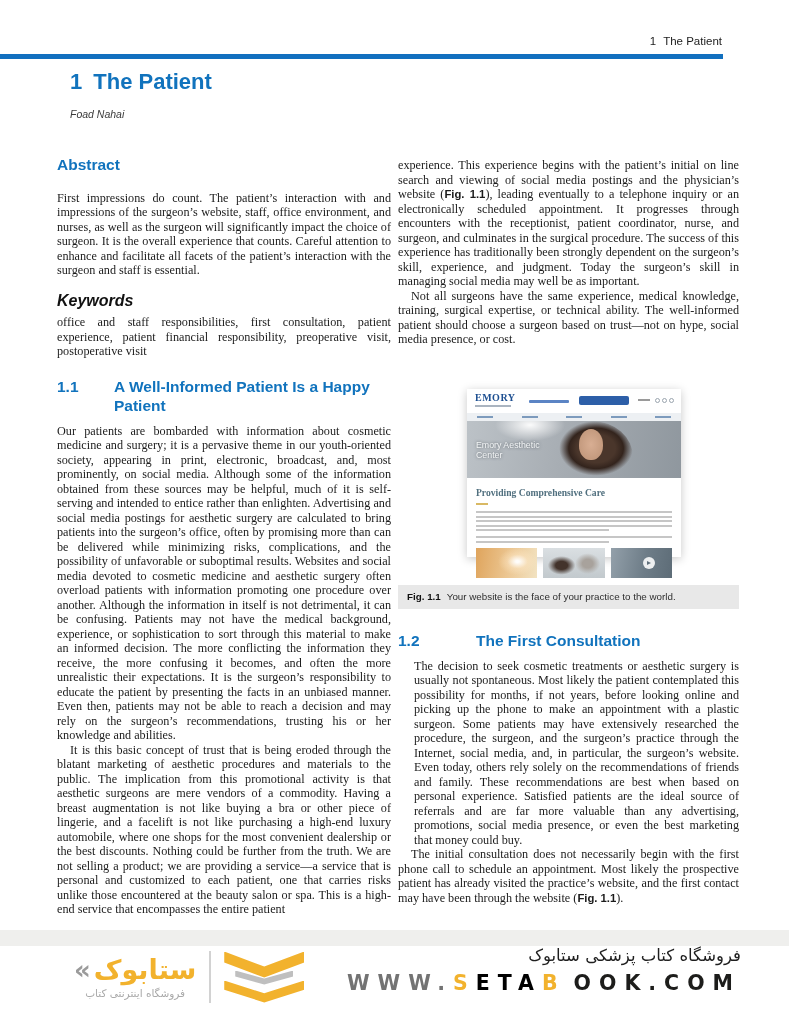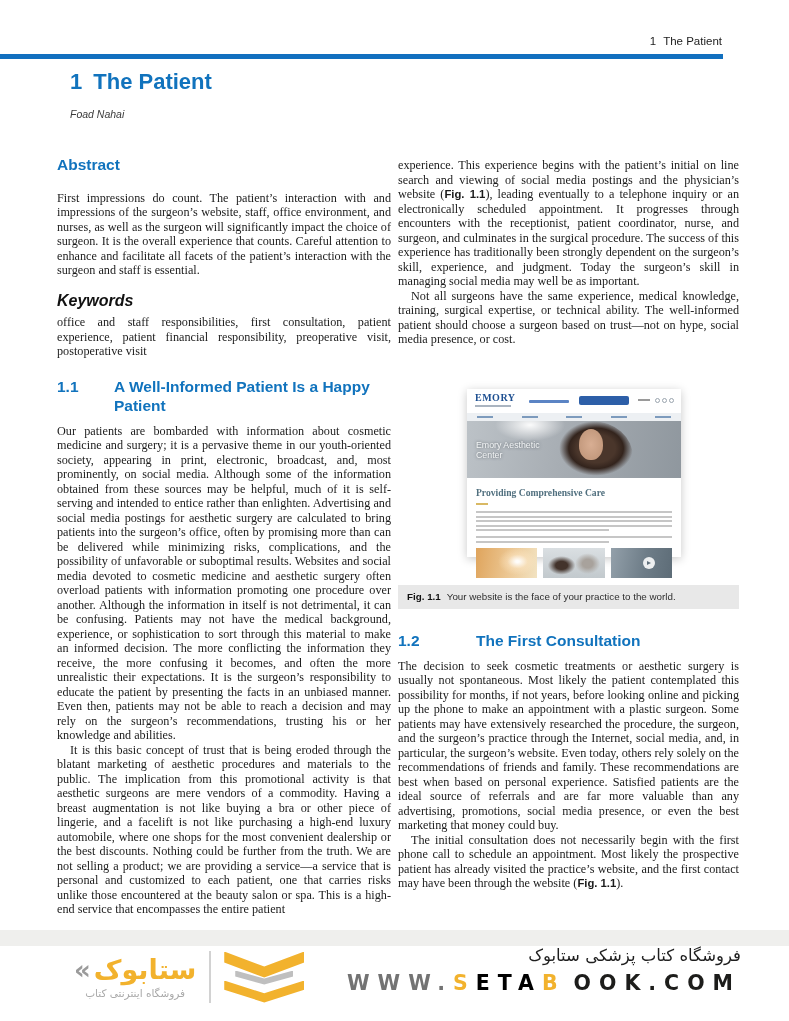--- a/index.html
+++ b/index.html
@@ -70,21 +70,21 @@
   .photo-3 { position:relative; background:linear-gradient(100deg,#93a0aa,#6e7d88 55%,#5d6c77); }
   .play { position:absolute; right:17px; top:9px; width:12px; height:12px; border-radius:50%;
           background:rgba(255,255,255,.88); display:flex; align-items:center; justify-content:center; }
   .play i { display:block; width:0; height:0; border-left:4px solid #5f6f7b; border-top:2.5px solid transparent; border-bottom:2.5px solid transparent; margin-left:1px; }
 
   .caption-bar { margin-top:6px; background:#e8e8e8; padding:6px 9px 7px; font-family:"Liberation Sans", sans-serif;
                  font-size:9.8px; color:#2e2e2e; text-align:left; line-height:11px; }
   .caption-bar .cap-label { font-weight:bold; margin-right:6px; color:#111; }
 
   .s12-head { margin-top:22px;gap:21px; }
-  .s12-p1 { margin-top:0; }
+  .s12-p1 { margin-top:0;margin-left:16px; }
 
   
   .scan-band { position:absolute; left:0; top:930px; width:789px; height:16px; background:#efefed; }
 
   
   .footer-left { position:absolute; left:74px; top:951px; display:flex; align-items:center; gap:13px; }
   .brand-text { text-align:center; }
   .brand-word { display:flex; align-items:center; justify-content:center; gap:3px; font-family:"DejaVu Sans", sans-serif; }
   .brand-mark { color:#9b9b9b; font-size:26px; font-weight:bold; line-height:26px; }
   .brand-name { color:#f2b22d; font-size:27px; font-weight:bold; line-height:30px; }

